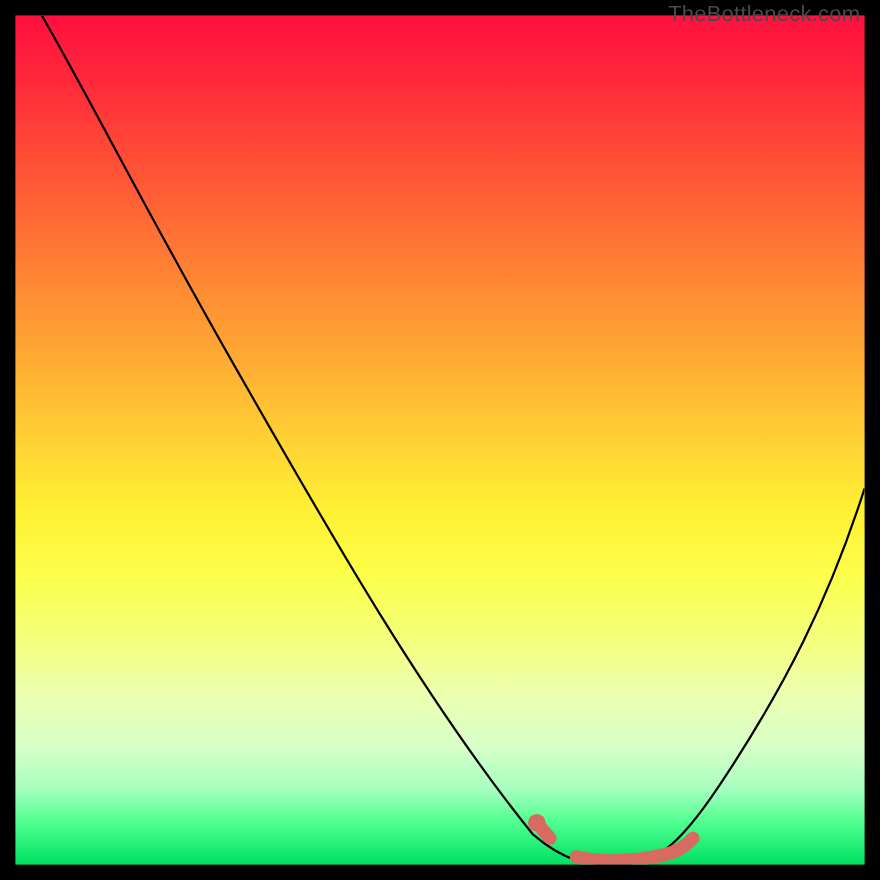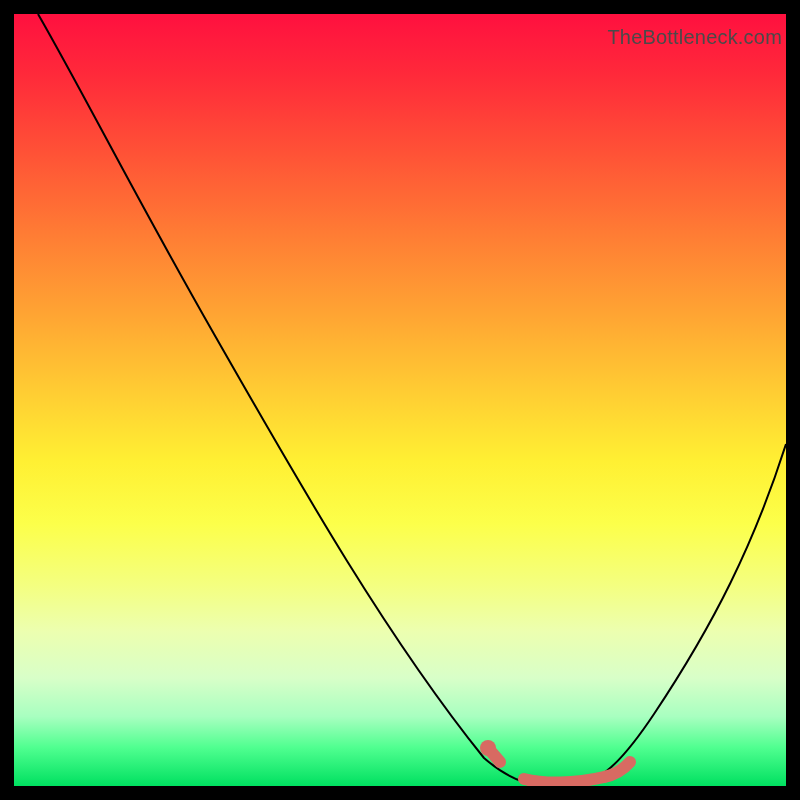--- a/index.html
+++ b/index.html
@@ -41,21 +41,20 @@
     );
   }
   .watermark {
     position: absolute;
     top: 2px;
     right: 18px;
     font-size: 20px;
     font-weight: 400;
     color: #4a4a4a;
     letter-spacing: 0.2px;
-    margin-top: 24px;
   }
   svg.curve {
     position: absolute;
     left: 0;
     top: 0;
     width: 772px;
     height: 772px;
   }
   .black-curve {
     fill: none;

